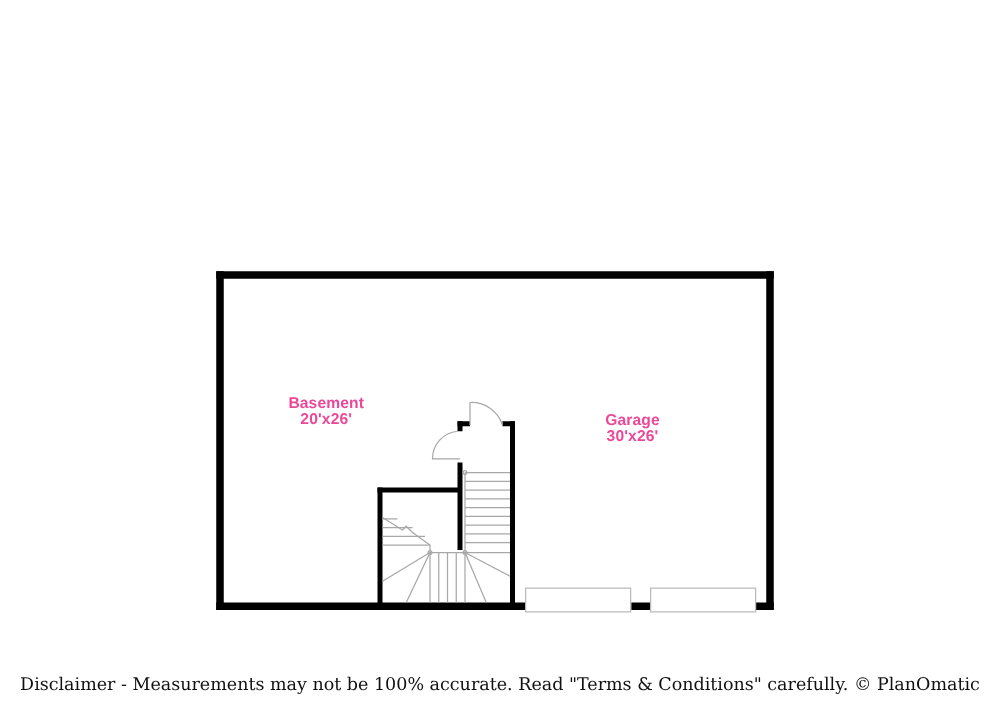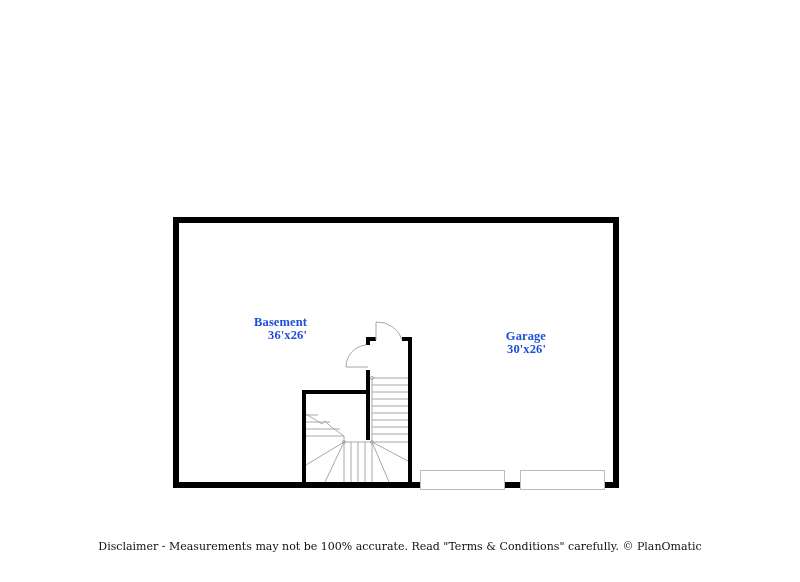--- a/index.html
+++ b/index.html
@@ -1,22 +1,22 @@
 <!DOCTYPE html>
 <html><head>
   <meta charset="utf-8">
   <style>
     html, body { margin: 0; padding: 0; background: #ffffff; }
     body { width: 800px; height: 582px; position: relative; overflow: hidden; font-family: "DejaVu Serif", serif; }
     #plan { position: absolute; left: 0; top: 0; width: 800px; height: 582px; }
-    .room-label { position: absolute; text-align: right; font-family: Liberation Serif, serif; font-weight: bold; font-size: 12.5px; line-height: 13px; color: #1d4ed8; letter-spacing: 0.1px; }
+    .room-label { position: absolute; text-align: center; font-family: Liberation Sans, sans-serif; font-weight: bold; font-size: 12.5px; line-height: 13px; color: #ec4899; letter-spacing: 0.1px; }
     .room-label span { display: block; }
     #label-basement { left: 215px; top: 316px; width: 92px; }
     #label-garage { left: 466px; top: 330px; width: 80px; }
-    #disclaimer { position: absolute; left: 0; top: 540px; width: 800px; text-align: center; font-family: "DejaVu Serif", serif; font-size: 11px; color: #111; }
+    #disclaimer { position: absolute; left: 0; top: 540px; width: 800px; text-align: center; font-family: "DejaVu Serif", serif; font-size: 14px; color: #111; }
   </style>
 </head>
 <body>
 
 <svg id="plan" viewBox="0 0 800 582" xmlns="http://www.w3.org/2000/svg">
 
   <g fill="#000">
     <rect x="173" y="217" width="446" height="6"></rect>
     <rect x="173" y="217" width="6" height="271"></rect>
     <rect x="613" y="217" width="6" height="271"></rect>
@@ -75,21 +75,21 @@
   </g>
 
   <g fill="#fff" stroke="#bbbbbb" stroke-width="1">
     <rect x="420.5" y="470.5" width="84" height="19"></rect>
     <rect x="520.5" y="470.5" width="84" height="19"></rect>
   </g>
 </svg>
 
 <div class="room-label" id="label-basement">
   <span>Basement</span>
-  <span>36'x26'</span>
+  <span>20'x26'</span>
 </div>
 
 <div class="room-label" id="label-garage">
   <span>Garage</span>
   <span>30'x26'</span>
 </div>
 
 <div id="disclaimer">Disclaimer - Measurements may not be 100% accurate. Read "Terms &amp; Conditions" carefully. © PlanOmatic</div>
 
 </body></html>

